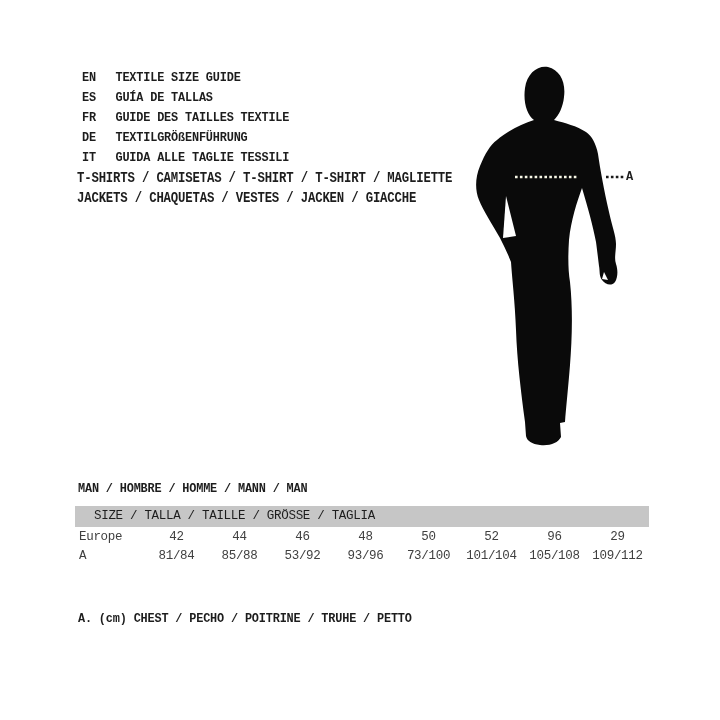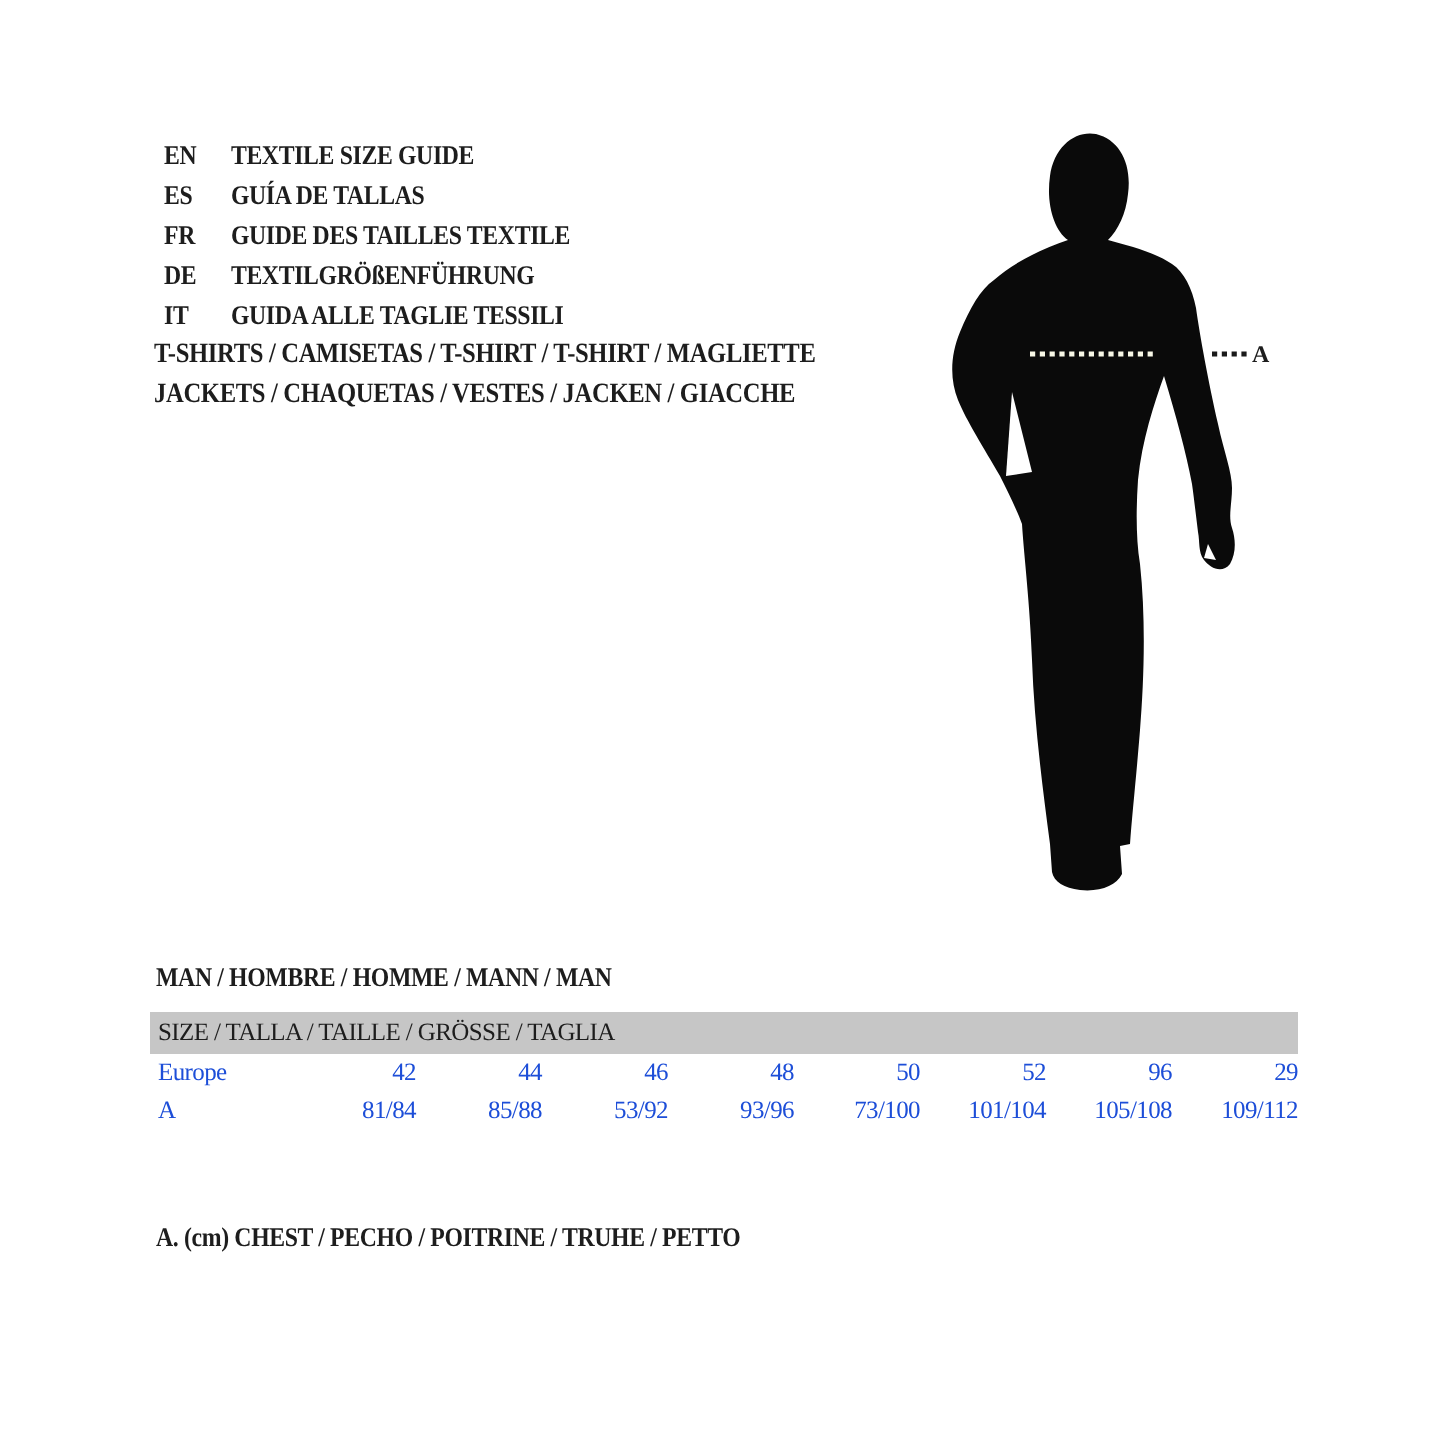--- a/index.html
+++ b/index.html
@@ -1,17 +1,17 @@
 <!DOCTYPE html>
 <html><head>
 <meta charset="utf-8">
 <style>
   html,body{margin:0;padding:0;background:#fff;}
   .page{position:relative;width:720px;height:720px;background:#ffffff;overflow:hidden;
-        font-family:Liberation Serif, serif;color:#1d1d1d;}
+        font-family:Liberation Mono, monospace;color:#1d1d1d;}
   .abs{position:absolute;}
   .cond{transform:scaleX(0.88);transform-origin:0 0;white-space:nowrap;}
   .b{font-weight:bold;letter-spacing:-0.2px;}
 
   
   .lang-list{left:82px;top:68px;font-size:13.5px;line-height:20px;}
   .lang-row{display:flex;}
   .lang-code{width:38px;flex:0 0 38px;}
 
   
@@ -23,24 +23,24 @@
   
   .footnote{left:78px;top:610px;font-size:13.5px;line-height:17px;}
 
   
   .figure{left:430px;top:30px;width:260px;height:440px;}
   .measure-a{left:626px;top:170px;font-size:12px;font-weight:bold;line-height:14px;}
 
   
   .tablewrap{left:75px;top:506px;width:574px;}
   .thead{background:#c6c6c6;height:21px;line-height:21px;font-size:12.5px;
-         letter-spacing:-0.3px;padding-left:4px;box-sizing:border-box;}
+         letter-spacing:-0.3px;padding-left:19px;box-sizing:border-box;}
   table.size-table{border-collapse:collapse;table-layout:fixed;width:574px;
-         font-size:12.5px;letter-spacing:-0.3px;color:#1d4ed8;}
-  table.size-table td{height:19px;padding:0;text-align:right;vertical-align:middle;}
+         font-size:12.5px;letter-spacing:-0.3px;color:#404040;}
+  table.size-table td{height:19px;padding:0;text-align:center;vertical-align:middle;}
   table.size-table td.lbl{text-align:left;padding-left:4px;}
   tr.shaded{background:#ebebeb;}
 </style>
 </head>
 <body>
 
 <div class="page">
 
   <div class="abs cond lang-list b">
 

